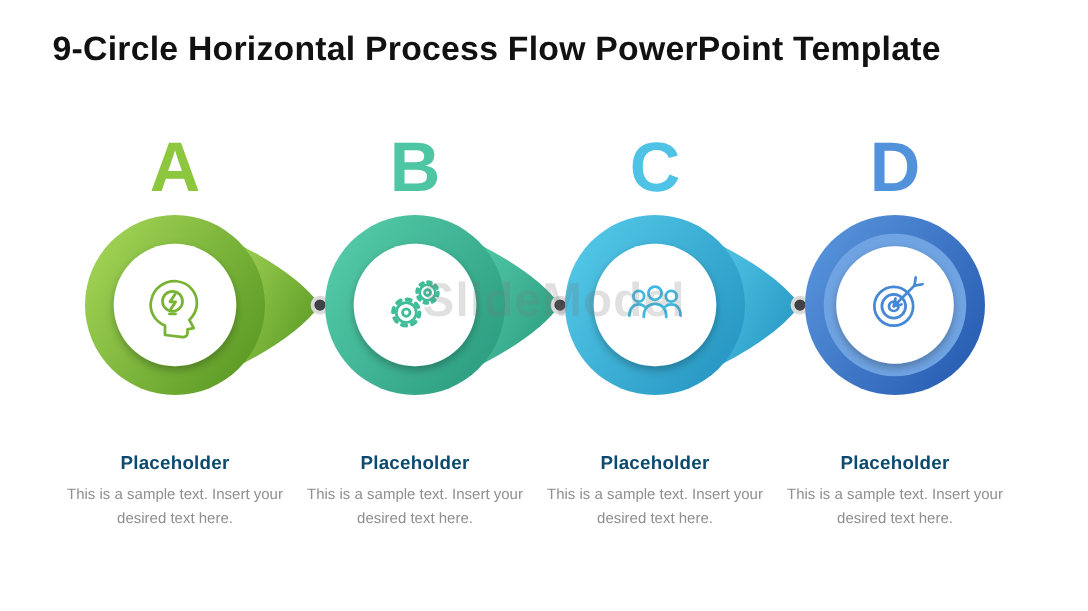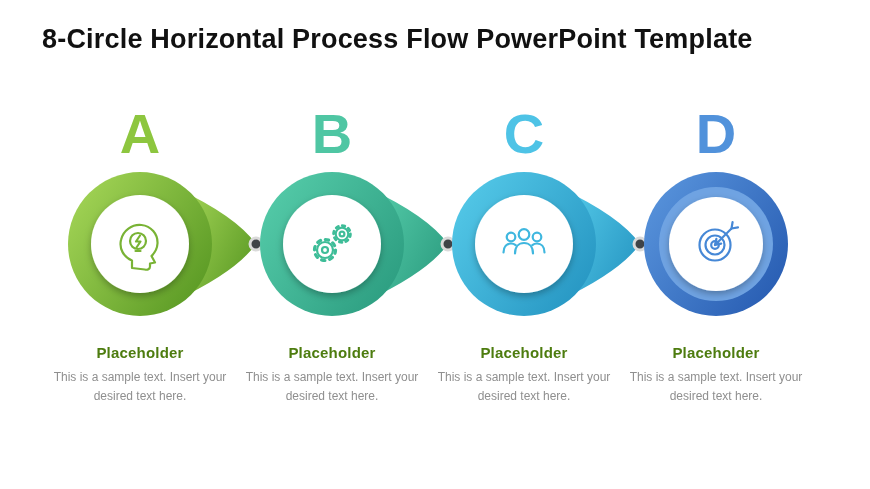--- a/index.html
+++ b/index.html
@@ -13,33 +13,33 @@
   }
   .steps{position:absolute;left:44px;top:104px;width:768px;display:flex;}
   .step{width:192px;display:flex;flex-direction:column;align-items:center;}
   .letter{font-size:56px;font-weight:800;line-height:60px;text-align:center;}
   .letter-a{color:#8DC63F}
   .letter-b{color:#4FC6A3}
   .letter-c{color:#4EC3E6}
   .letter-d{color:#5192DB}
   .graphic{position:relative;width:100%;height:160px;}
   .graphic svg{position:absolute;left:16px;top:0;overflow:visible;}
-  .heading{margin-top:20px;font-size:15px;font-weight:700;color:#4d7c0f;letter-spacing:0.2px;}
+  .heading{margin-top:38px;font-size:15px;font-weight:700;color:#0c4a6e;letter-spacing:0.2px;}
   .body-text{margin-top:7px;font-size:12px;line-height:1.55;color:#8f8f8f;text-align:center;width:176px;}
   .watermark{
     position:absolute;left:338px;top:220px;z-index:10;font-size:38px;font-weight:700;
     color:#777777;opacity:0.22;letter-spacing:1px;pointer-events:none;
   }
 </style>
 </head>
 <body>
 
 <div class="slide">
 
-  <div class="title">8-Circle Horizontal Process Flow PowerPoint Template</div>
+  <div class="title">9-Circle Horizontal Process Flow PowerPoint Template</div>
 
   <div class="steps">
 
     <div class="step">
       <div class="letter letter-a">A</div>
       <div class="graphic">
         <svg width="240" height="160" viewBox="0 0 240 160">
           <defs>
             <linearGradient id="gA" x1="0" y1="0" x2="1" y2="0.7">
               <stop offset="0" stop-color="#A9D95A"></stop>
@@ -152,14 +152,15 @@
             <path d="M29 31 L35.2 29.6 M29 31 L30.4 24.8"></path>
           </g>
         </svg>
       </div>
       <div class="heading">Placeholder</div>
       <div class="body-text">This is a sample text. Insert your desired text here.</div>
     </div>
 
   </div>
 
+  <div class="watermark">SlideModel</div>
 
 </div>
 
 </body></html>

